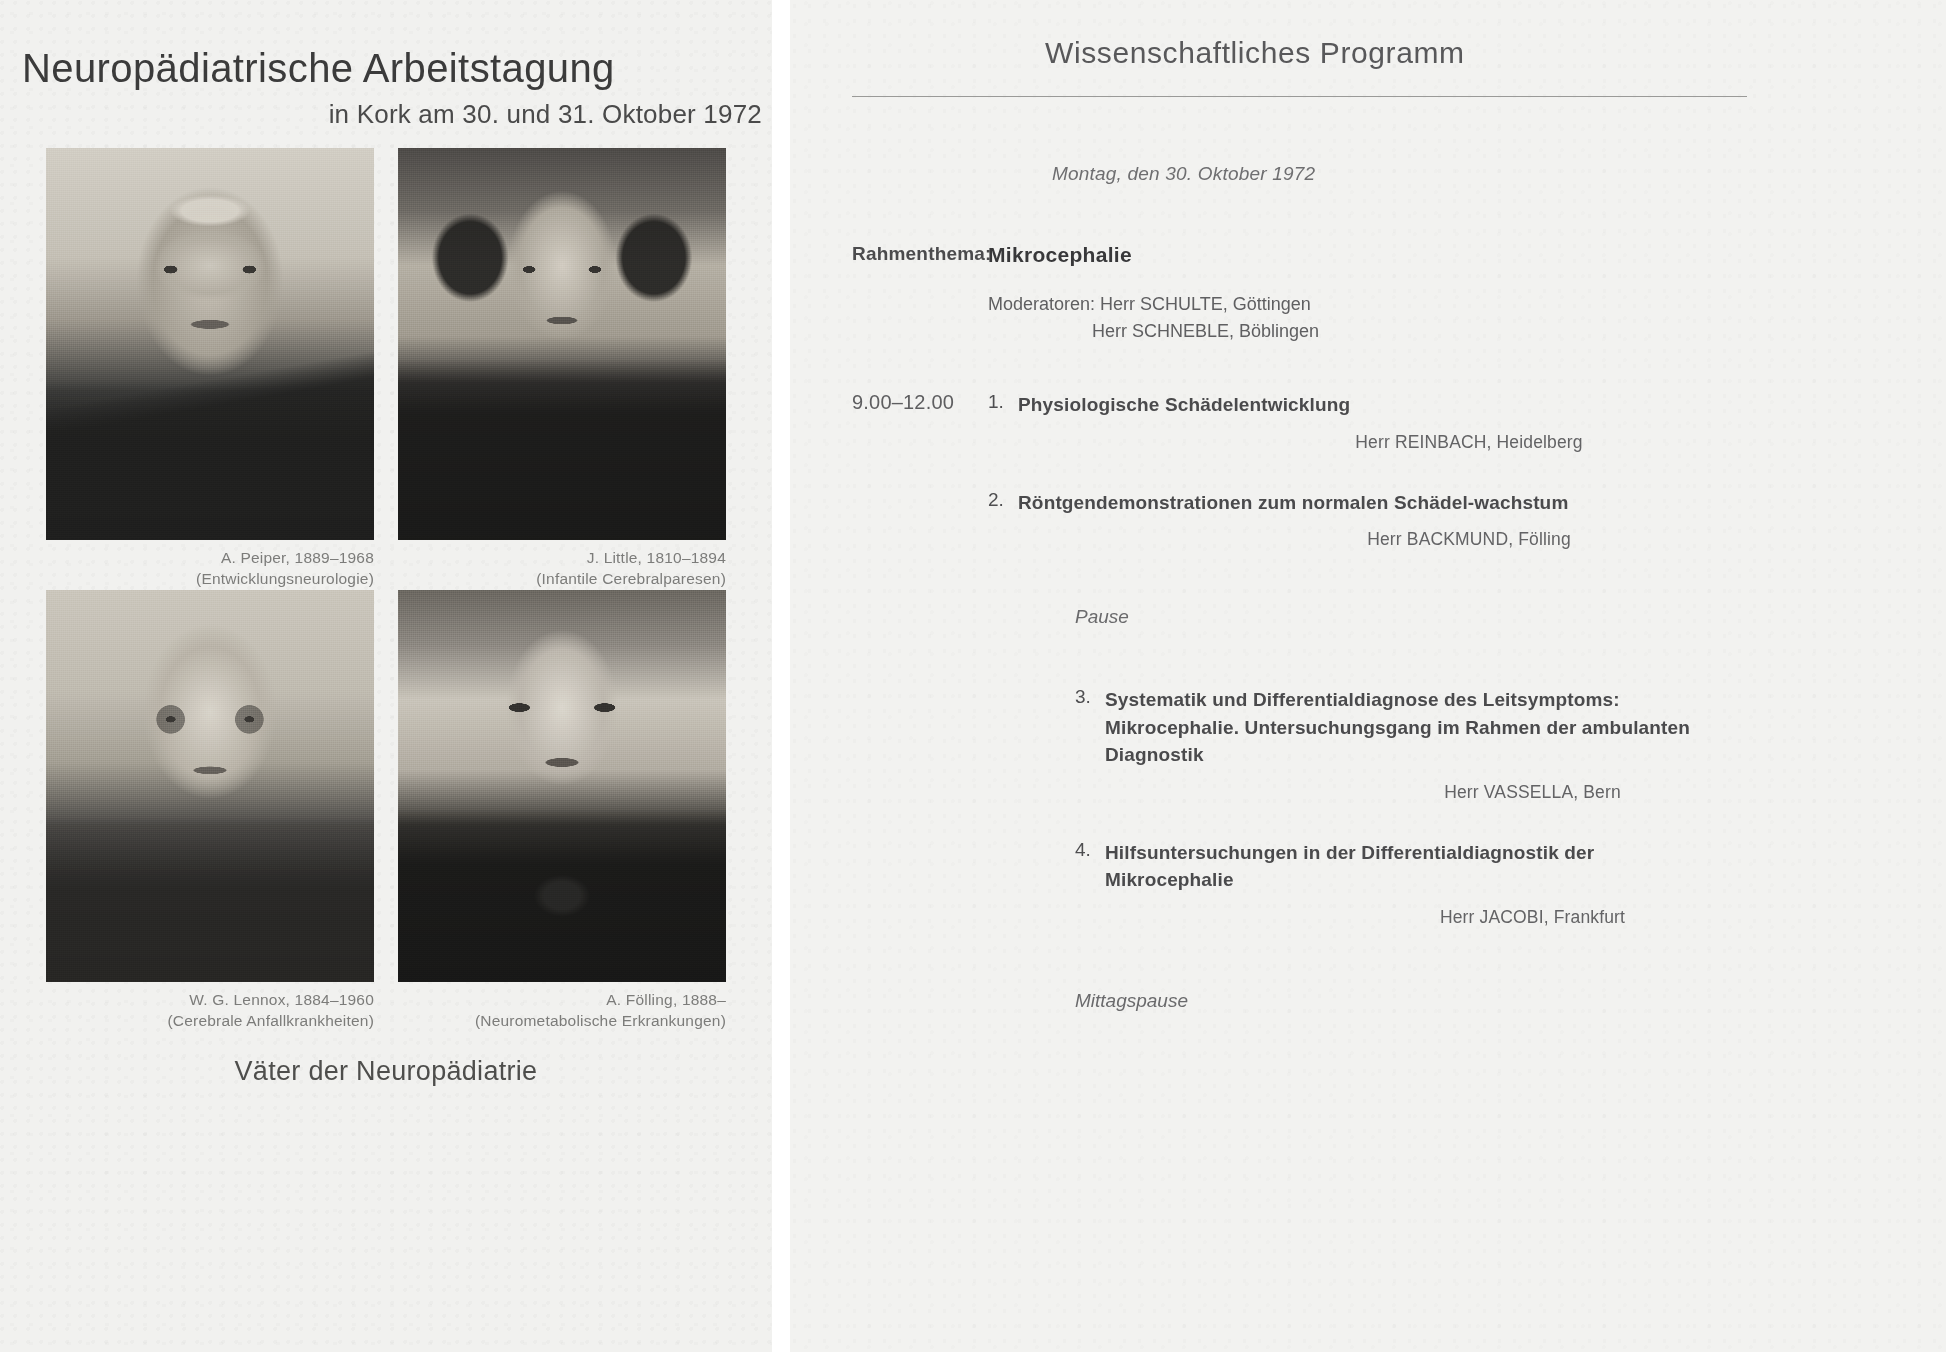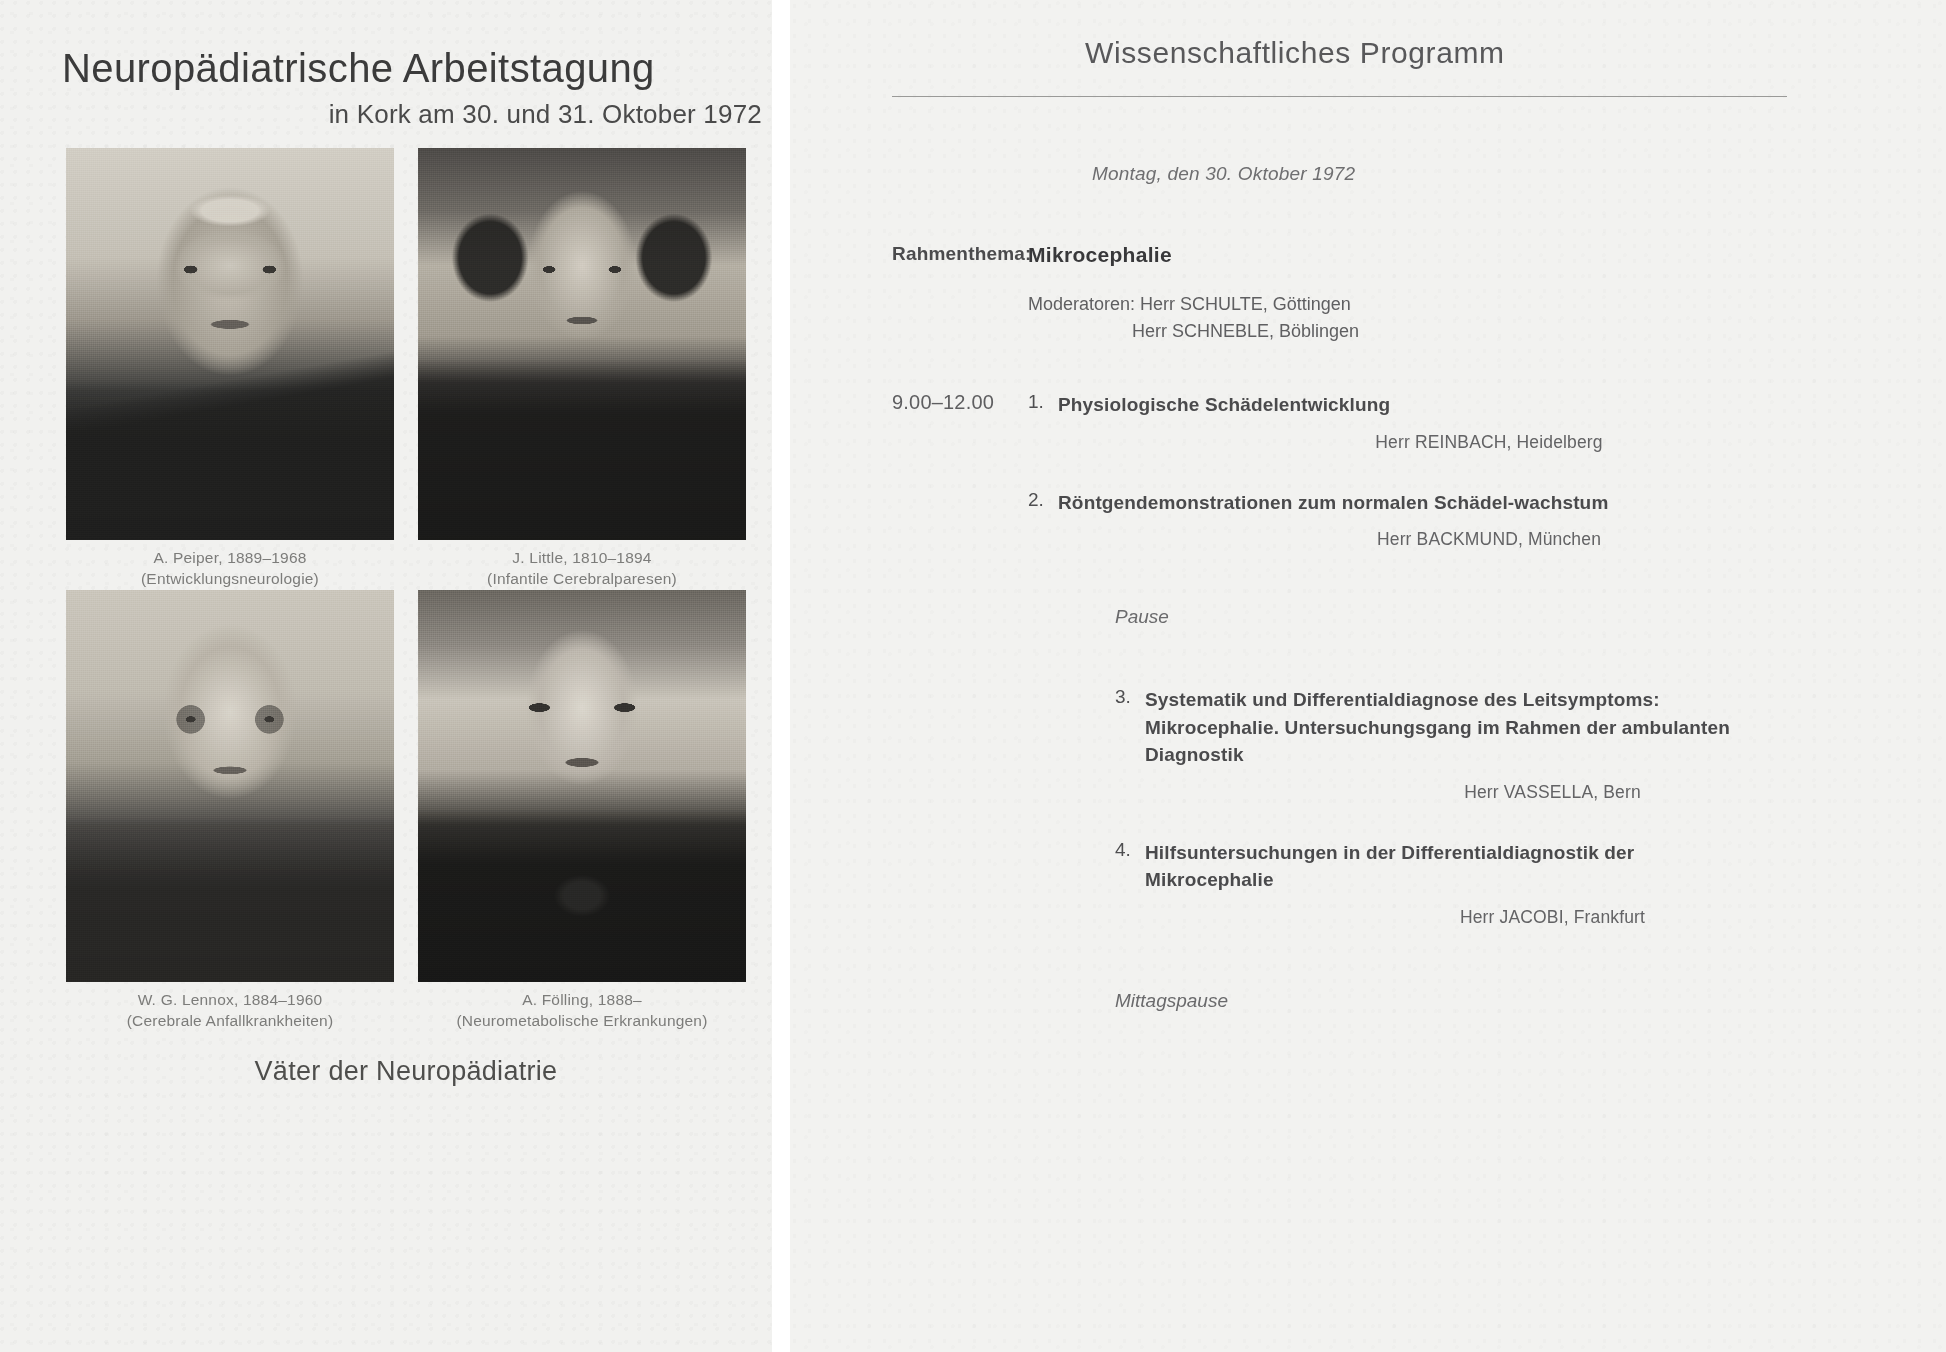--- a/index.html
+++ b/index.html
@@ -20,21 +20,20 @@
     position: absolute;
     inset: 0;
     display: flex;
     background: #ffffff;
   }
 
   .page {
     position: relative;
     height: 100%;
     box-sizing: border-box;
-    padding-left: 40px;
   }
 
   .page-left {
     width: 772px;
     background: #f1f1ef;
     background-image:
       radial-gradient(circle at 18% 22%, rgba(0,0,0,0.018) 0 2px, transparent 2px),
       radial-gradient(circle at 63% 71%, rgba(0,0,0,0.016) 0 2px, transparent 2px);
     background-size: 13px 13px, 19px 19px;
     overflow: hidden;
@@ -189,21 +188,21 @@
       radial-gradient(ellipse 17px 7px at 37% 30%, #242220 0 60%, transparent 64%),
       radial-gradient(ellipse 17px 7px at 63% 30%, #242220 0 60%, transparent 64%),
       radial-gradient(ellipse 26px 7px at 50% 44%, #514c46 0 60%, transparent 66%),
       linear-gradient(to bottom, transparent 56%, rgba(18,18,17,0.92) 70%),
       radial-gradient(ellipse 40px 30px at 50% 78%, #e8e4dc 0 45%, transparent 70%);
     opacity: 0.92;
   }
 
   .photo-caption {
     margin-top: 8px;
-    text-align: center;
+    text-align: right;
     font-size: 15.5px;
     line-height: 1.35;
     color: #7c7c7a;
     letter-spacing: 0.2px;
   }
   .photo-caption .cap-sub { display: block; }
 
   .photos-footer {
     margin-top: 24px;
     text-align: center;
@@ -406,21 +405,21 @@
             <div class="agenda-body">
               <div class="agenda-title">Physiologische Schädelentwicklung</div>
               <div class="agenda-speaker">Herr REINBACH, Heidelberg</div>
             </div>
           </div>
 
           <div class="agenda-item">
             <div class="agenda-num">2.</div>
             <div class="agenda-body">
               <div class="agenda-title">Röntgendemonstrationen zum normalen Schädel-wachstum</div>
-              <div class="agenda-speaker">Herr BACKMUND, München</div>
+              <div class="agenda-speaker">Herr BACKMUND, Fölling</div>
             </div>
           </div>
 
         </div>
       </div>
 
       <div class="break-line break-pause">Pause</div>
 
       <div class="group-items group-items-second">
 

